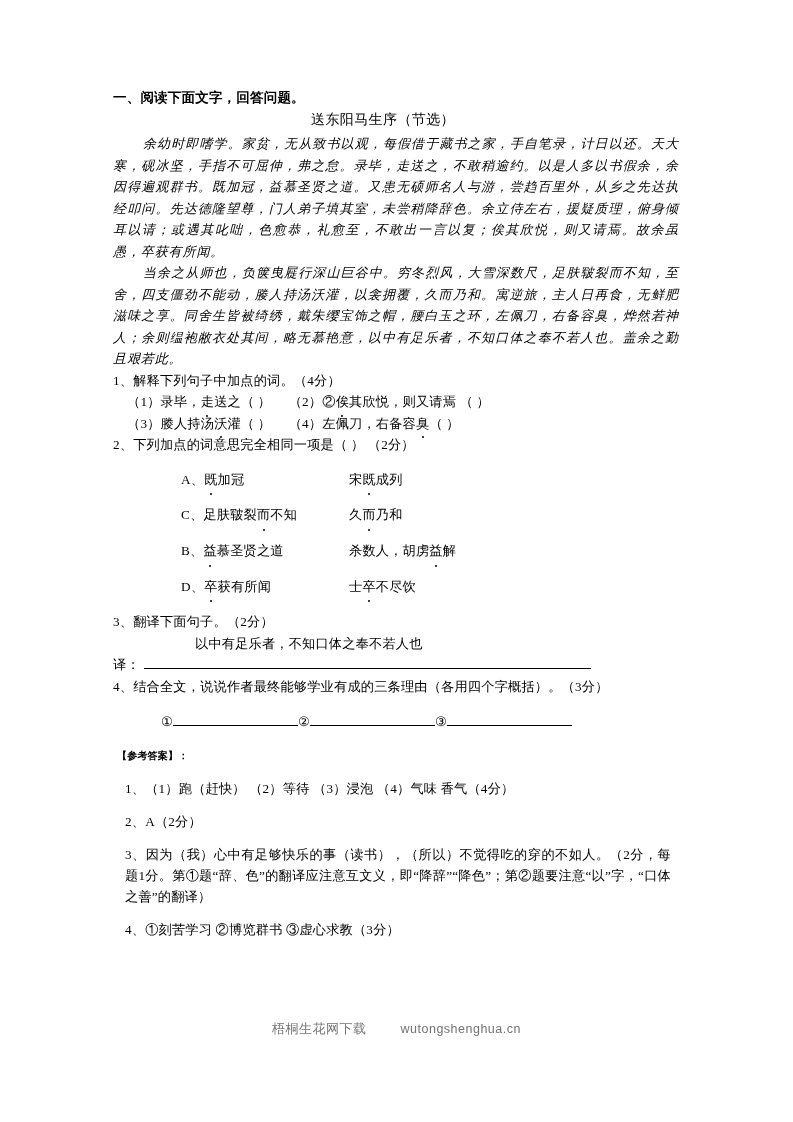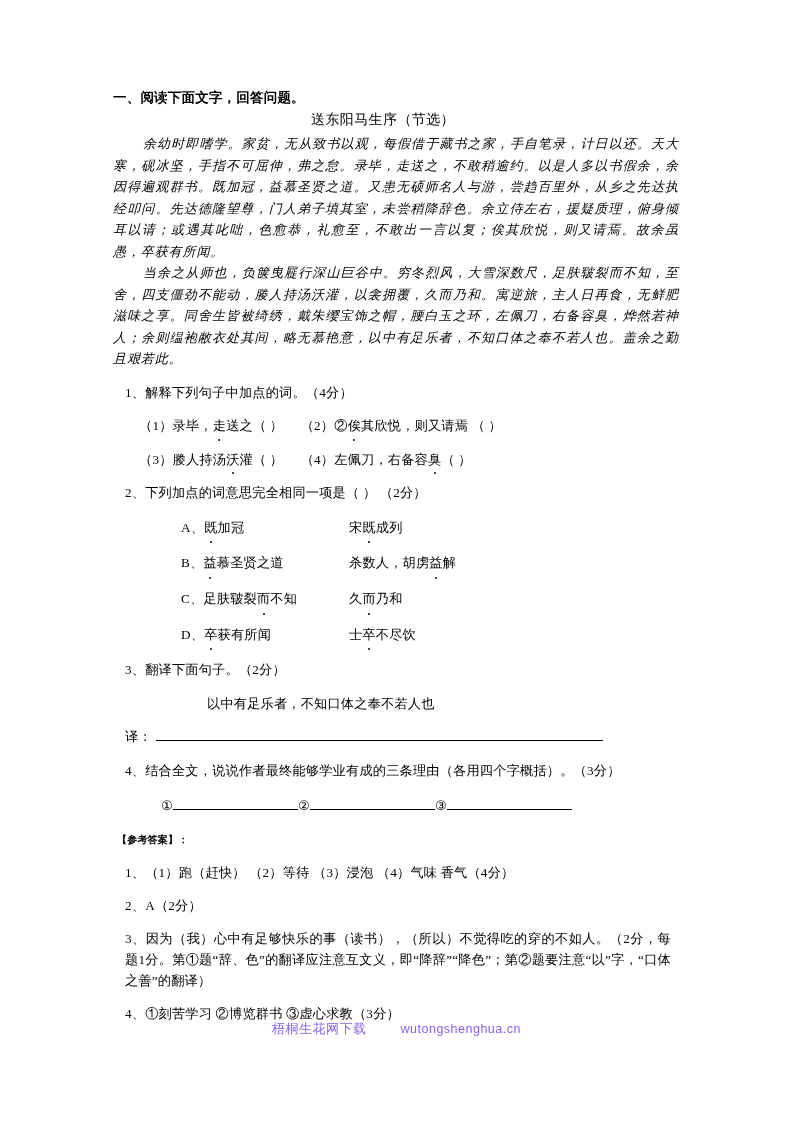--- a/index.html
+++ b/index.html
@@ -58,21 +58,21 @@
     text-justify: inter-ideograph;
     font-style: italic;
     margin: 0 4px 0 0;
     text-indent: 30px;
     letter-spacing: 0.9px;
   }
 
   .q-line {
     font-size: 13.2px;
     line-height: 21.5px;
-    margin: 12px;
+    margin: 0;
     letter-spacing: 0.2px;
     white-space: nowrap;
   }
 
   .q-line.wrap { white-space: normal; }
 
   .indent-1 { padding-left: 14px; }
   .indent-3 { padding-left: 82px; }
 
   
@@ -140,21 +140,21 @@
     text-justify: inter-ideograph;
   }
 
   
   .footer {
     position: absolute;
     left: 0;
     top: 1020px;
     width: 793px;
     text-align: center;
-    color: #8b5cf6;
+    color: #737373;
     font-size: 13px;
     letter-spacing: 0.5px;
   }
   .footer .fcn { font-family: "Liberation Serif", serif; }
   .footer .fen {
     font-family: "Liberation Sans", sans-serif;
     margin-left: 34px;
     font-size: 12.5px;
   }
 </style>
@@ -184,25 +184,25 @@
 
     <p class="q-line">
       <span>2、下列加点的词意思完全相同一项是（</span><span>                     </span><span>）    （2分）</span>
     </p>
 
     <p class="opt-row">
       <span class="opt-col-a"><span>A、</span><span></span><span class="dotmark">既</span><span>加冠</span></span><span><span>宋</span><span class="dotmark">既</span><span>成列</span></span>
     </p>
 
     <p class="opt-row">
+      <span class="opt-col-a"><span>C、</span><span>足肤皲裂</span><span class="dotmark">而</span><span>不知</span></span><span><span>久</span><span class="dotmark">而</span><span>乃和</span></span>
+    </p>
+
+    <p class="opt-row">
       <span class="opt-col-a"><span>B、</span><span></span><span class="dotmark">益</span><span>慕圣贤之道</span></span><span><span>杀数人，胡虏</span><span class="dotmark">益</span><span>解</span></span>
-    </p>
-
-    <p class="opt-row">
-      <span class="opt-col-a"><span>C、</span><span>足肤皲裂</span><span class="dotmark">而</span><span>不知</span></span><span><span>久</span><span class="dotmark">而</span><span>乃和</span></span>
     </p>
 
     <p class="opt-row">
       <span class="opt-col-a"><span>D、</span><span></span><span class="dotmark">卒</span><span>获有所闻</span></span><span><span>士</span><span class="dotmark">卒</span><span>不尽饮</span></span>
     </p>
 
     <p class="q-line">3、翻译下面句子。（2分）</p>
     <p class="q-line indent-3">以中有足乐者，不知口体之奉不若人也</p>
     <p class="q-line">
       <span>译：</span><span class="rule rule-trans"></span>

